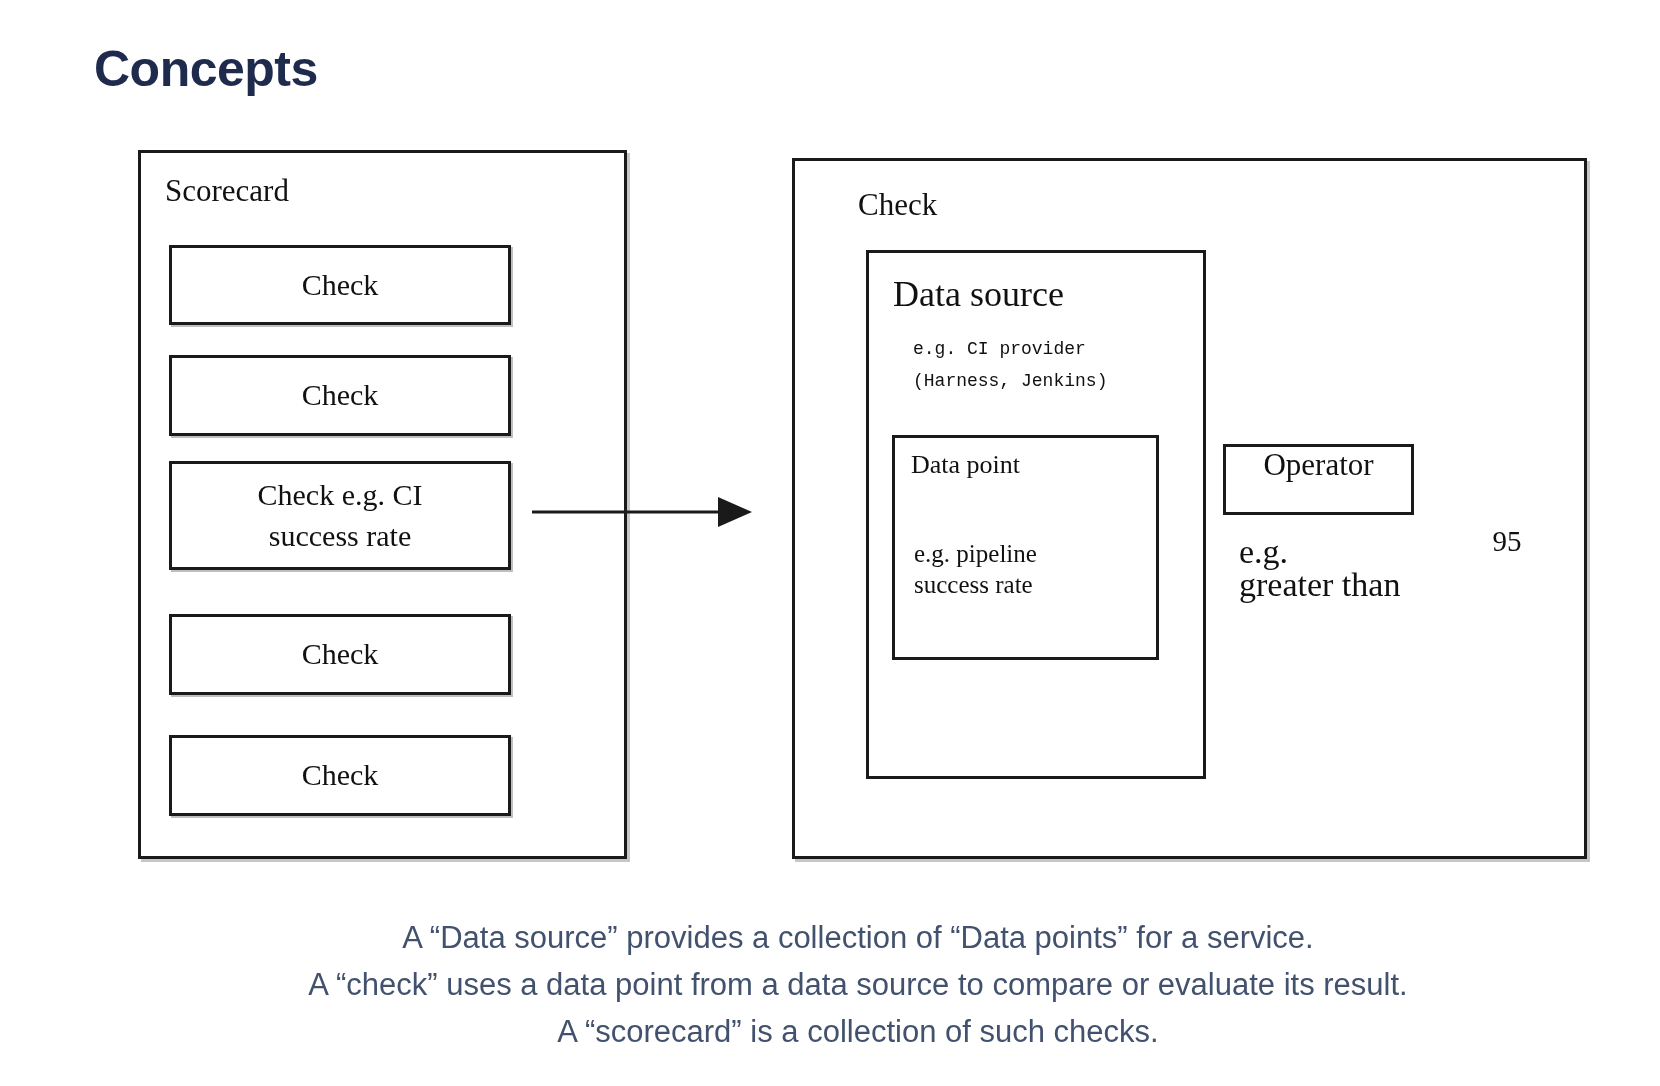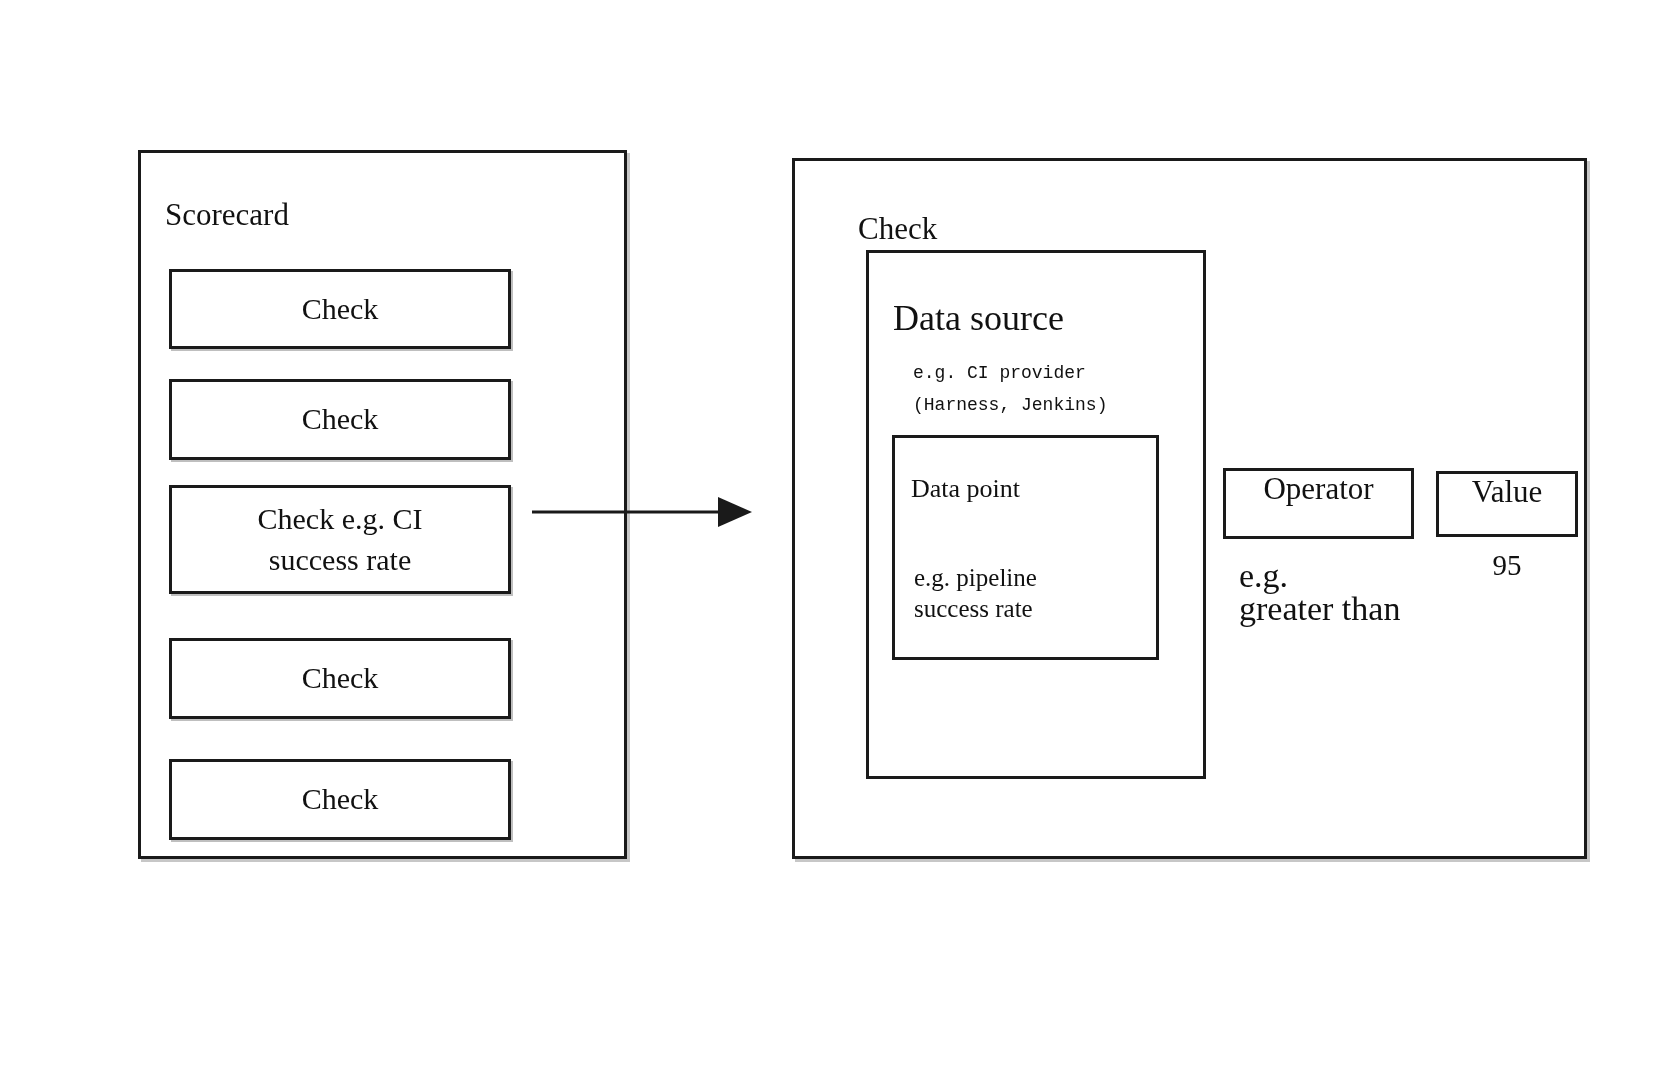--- a/index.html
+++ b/index.html
@@ -14,21 +14,21 @@
     background:#ffffff;
     overflow:hidden;
     font-family:"Liberation Sans", sans-serif;
   }
   .page-title{
     position:absolute;left:94px;top:6px;
     font-size:50px;font-weight:bold;letter-spacing:-0.5px;
     color:var(--heading);
   }
   
-  .hand{font-family:cursive;color:#111;margin-top:24px;}
+  .hand{font-family:cursive;color:#111;}
   .box{
     position:absolute;background:#fff;
     border:3px solid var(--stroke);
     box-sizing:border-box;
   }
   .outer{box-shadow:3px 3px 0 rgba(0,0,0,0.22);}
   .inner{box-shadow:2px 2px 0 rgba(0,0,0,0.25);}
   .corner-label{position:absolute;font-size:31px;white-space:nowrap;}
   .check-item{
     display:flex;flex-direction:column;align-items:center;justify-content:center;
@@ -47,20 +47,21 @@
     text-align:center;font-size:31px;line-height:47px;
     color:var(--caption);
   }
   .caption-line{white-space:nowrap;}
 </style>
 </head>
 <body>
 
 <div class="canvas">
 
+  <h1 class="page-title">Concepts</h1>
 
   <div class="box outer" style="left:138px;top:150px;width:489px;height:709px;">
     <div class="hand corner-label" style="left:24px;top:20px;">Scorecard</div>
 
     <div class="box inner hand check-item" style="left:28px;top:92px;width:342px;height:80px;">
       <span>Check</span>
     </div>
 
     <div class="box inner hand check-item" style="left:28px;top:202px;width:342px;height:81px;">
       <span>Check</span>
@@ -105,20 +106,22 @@
     </div>
 
     <div class="box hand small-box" style="left:428px;top:283px;width:191px;height:71px;">
       <span>Operator</span>
     </div>
     <div class="hand op-example">
       <div>e.g.</div>
       <div>greater than</div>
     </div>
 
-    <div class="box hand small-box" style="left:641px;top:286px;width:142px;height:66px;">
-      <span>Value</span>
-    </div>
     <div class="hand value-example">95</div>
   </div>
 
+  <div class="captions">
+    <div class="caption-line">A “Data source” provides a collection of “Data points” for a service.</div>
+    <div class="caption-line">A “check” uses a data point from a data source to compare or evaluate its result.</div>
+    <div class="caption-line">A “scorecard” is a collection of such checks.</div>
+  </div>
 
 </div>
 
 </body></html>

